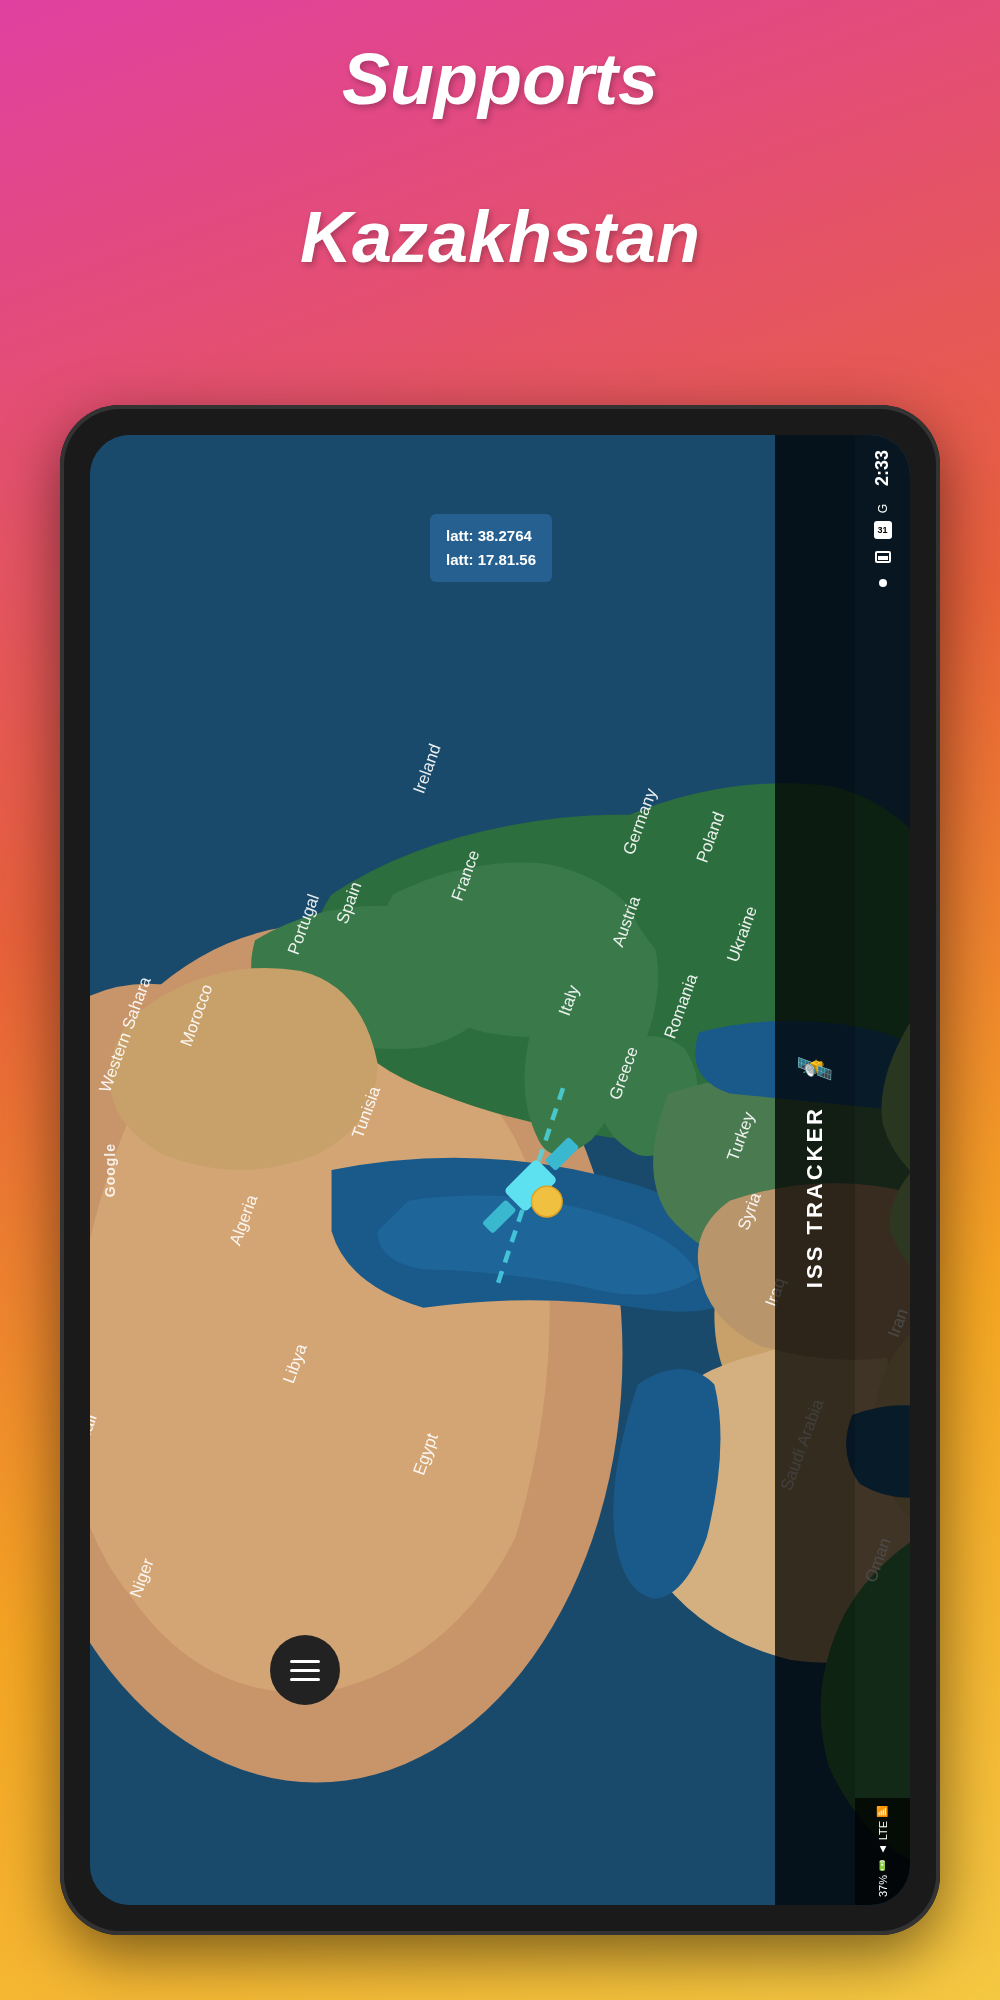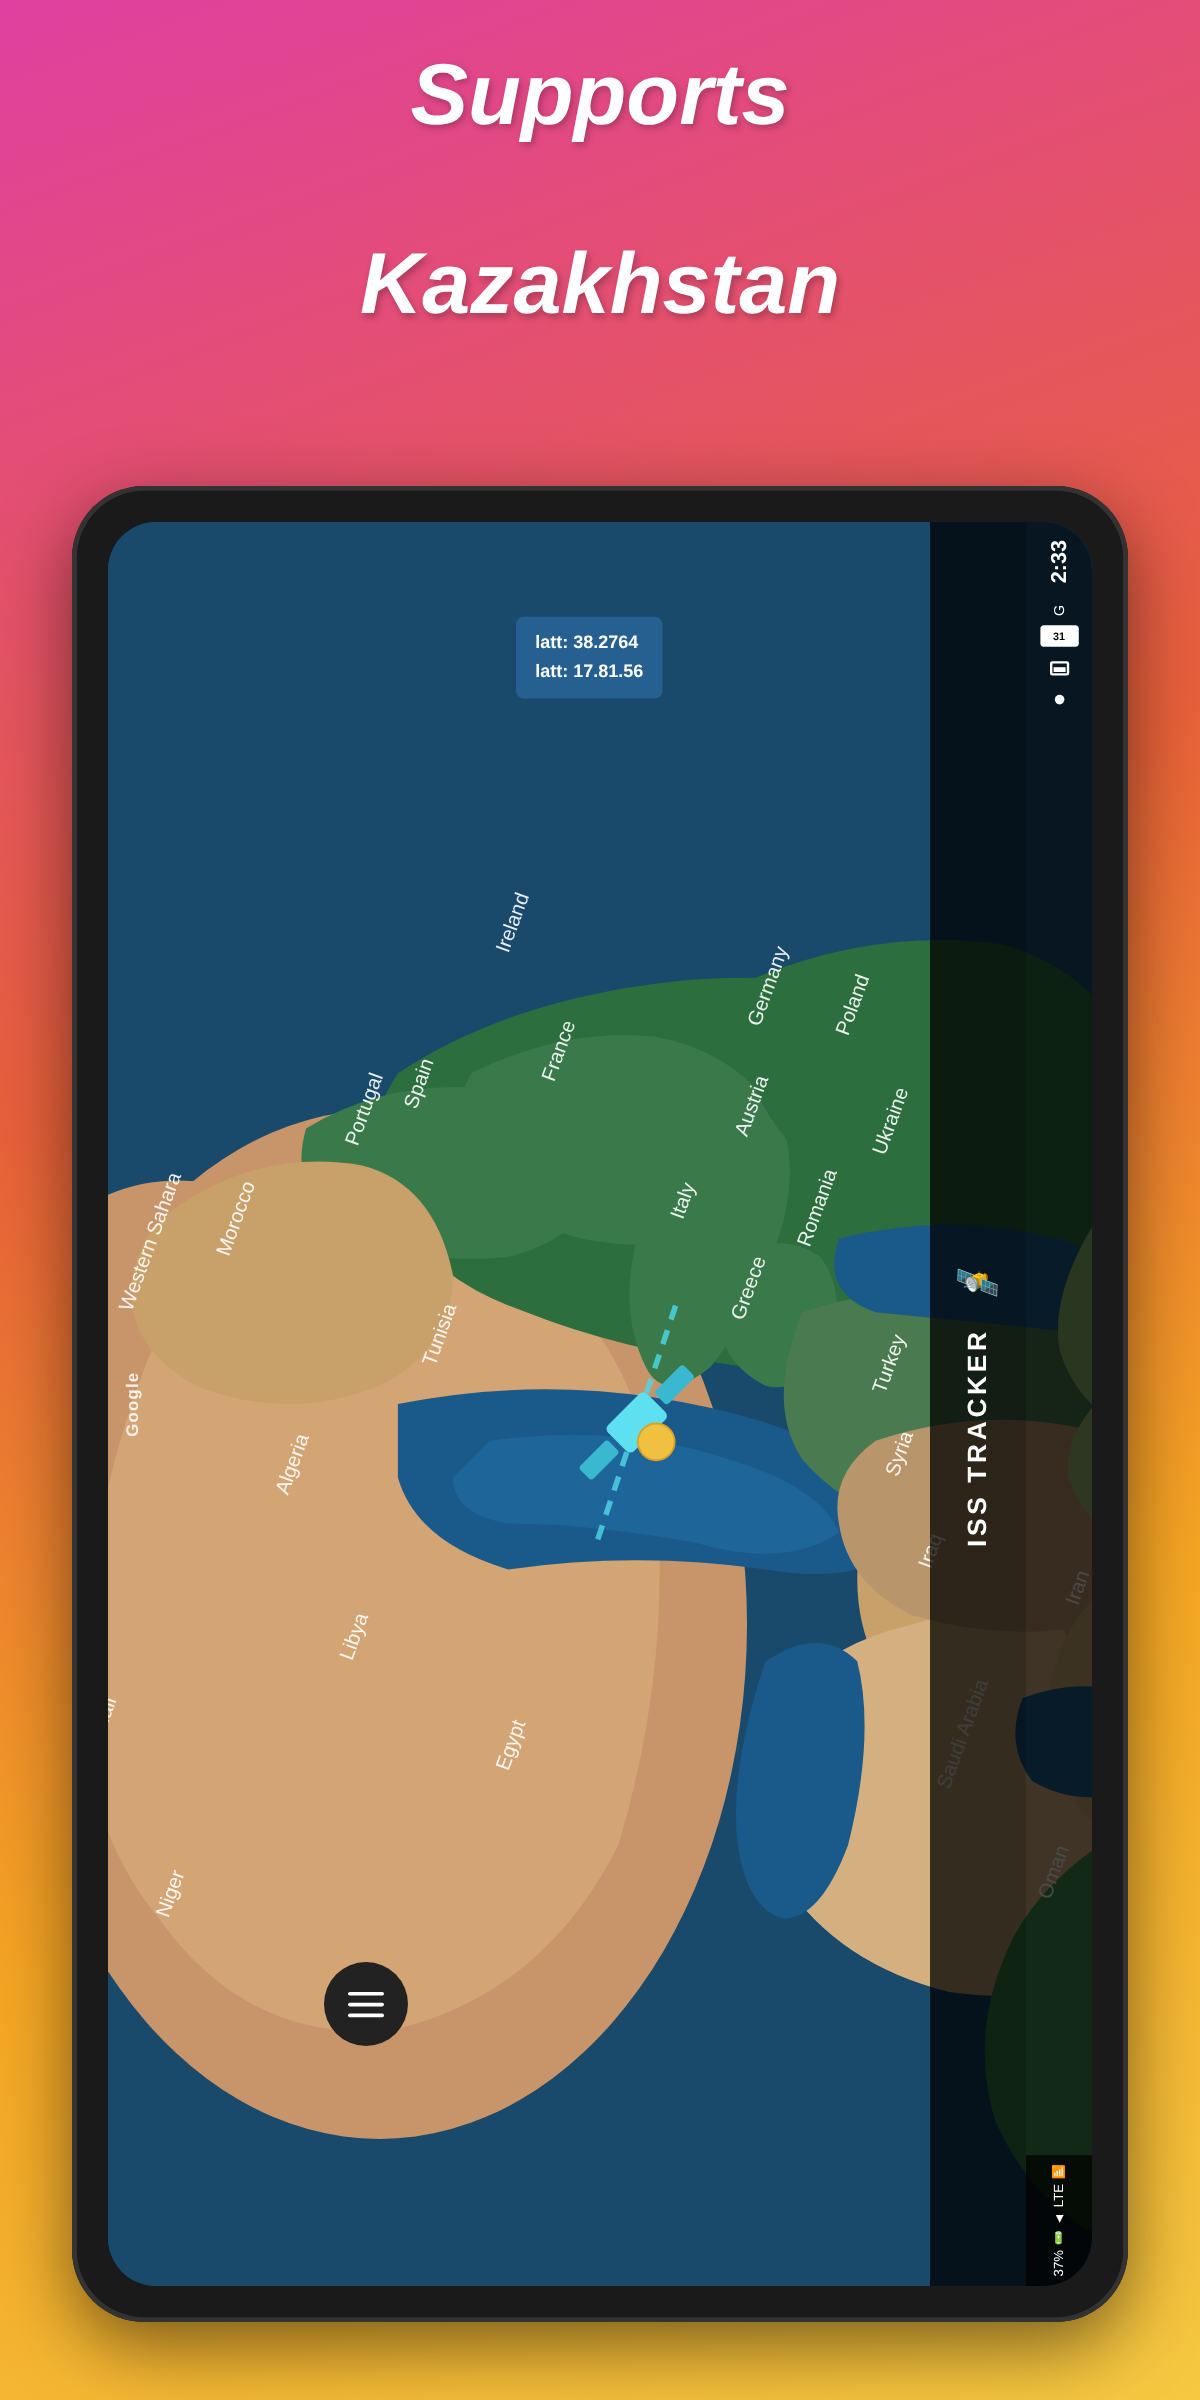--- a/index.html
+++ b/index.html
@@ -351,21 +351,21 @@
           </div>
 
           <div class="iss-panel">
             <div class="satellite-icon">🛰️</div>
             <div class="iss-label">ISS TRACKER</div>
           </div>
 
           <div class="status-bar-landscape">
             <div style="writing-mode:vertical-rl; transform:rotate(180deg); color:white; font-size:18px; font-weight:bold; margin-bottom:10px;">2:33</div>
             <div style="writing-mode:vertical-rl; transform:rotate(180deg); color:white; font-size:12px;">G</div>
-            <div style="width:32px; height:18px; background:white; border-radius:3px; display:flex; align-items:center; justify-content:center; font-size:9px; color:black; font-weight:bold;">31</div>
+            <div style="width:18px; height:18px; background:white; border-radius:3px; display:flex; align-items:center; justify-content:center; font-size:9px; color:black; font-weight:bold;">31</div>
             <div style="width:16px; height:12px; border:2px solid white; border-radius:2px; position:relative; margin:4px;">
               <div style="position:absolute; bottom:1px; left:1px; right:1px; height:50%; background:white;"></div>
             </div>
             <div style="width:8px; height:8px; background:white; border-radius:50%; margin:4px;"></div>
           </div>
 
           <div style="position:absolute; right:0; bottom:0; width:55px; background:rgba(0,0,0,0.7); display:flex; flex-direction:column; align-items:center; padding:8px 5px; gap:4px; z-index:11;">
             <div style="font-size:10px; color:white;">📶</div>
             <div style="writing-mode:vertical-rl; transform:rotate(180deg); font-size:11px; color:white;">LTE</div>
             <div style="writing-mode:vertical-rl; transform:rotate(180deg); font-size:11px; color:white;">▲</div>

